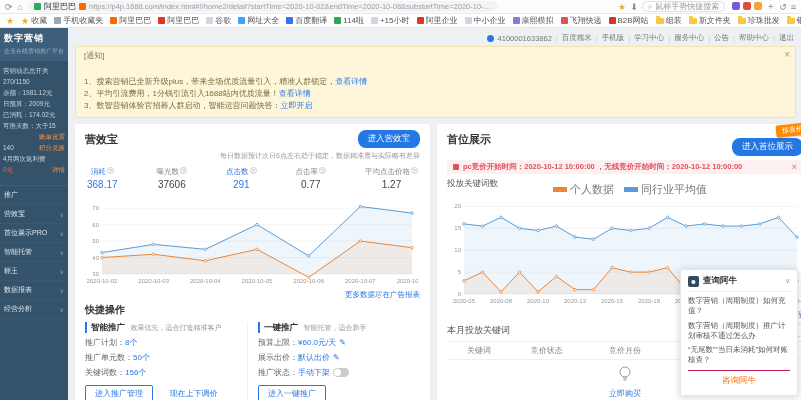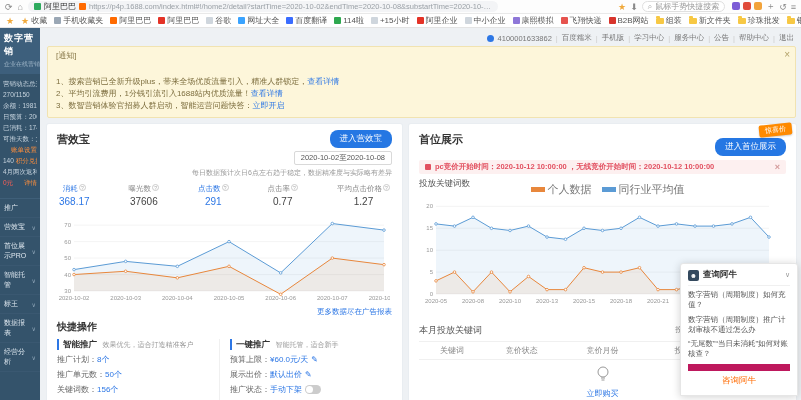--- a/index.html
+++ b/index.html
@@ -21,21 +21,21 @@
 
   .bookmarks{height:14px;display:flex;align-items:center;gap:7px;padding:0 6px;border-bottom:1px solid #e4e4e4;background:#fff;font-size:8px;color:#555;overflow:hidden;white-space:nowrap;}
   .bm{display:inline-flex;align-items:center;gap:2px;flex-shrink:0;}
   .bm-ico{width:7px;height:7px;border-radius:1px;background:#ccc;display:inline-block;}
   .bm-folder{width:8px;height:6px;border-radius:1px;background:#f7c844;display:inline-block;position:relative;}
   .bm-folder::before{content:"";position:absolute;top:-2px;left:0;width:4px;height:2px;background:#f7c844;border-radius:1px 1px 0 0;}
   .bm-star{color:#f0a93c;font-size:9px;}
 
   
   .page{height:372px;display:flex;background:#eef1f4;}
-  .sidebar{width:40px;flex-shrink:0;background:#34536b;color:#c6d3de;overflow:hidden;}
+  .sidebar{width:68px;flex-shrink:0;background:#34536b;color:#c6d3de;overflow:hidden;}
   .side-header{background:#3d5f7c;padding:4px 4px 5px;}
   .side-title{color:#fff;font-size:9px;font-weight:bold;letter-spacing:1px;}
   .side-sub{color:#9db4c6;font-size:6px;margin-top:2px;white-space:nowrap;}
   .side-rows{padding:4px 3px 0;}
   .side-row{display:flex;justify-content:space-between;align-items:center;font-size:6.5px;line-height:11px;white-space:nowrap;overflow:hidden;}
   .side-link{color:#ff8f3c;flex-shrink:0;margin-left:2px;}
   .side-red{color:#ff6056;}
   .side-menu{margin-top:10px;border-top:1px solid #3f5f79;}
   .side-menu-item{display:flex;justify-content:space-between;align-items:center;padding:4px 4px;font-size:7px;color:#dde6ee;border-bottom:1px solid #3a5871;}
   .side-chevron{color:#8fa6b8;font-size:6px;}
@@ -101,21 +101,21 @@
   .kh{text-align:center;}
   .empty{text-align:center;padding:5px 0 4px;}
   .empty-link{color:#2d77e5;font-size:8px;display:block;margin-top:1px;}
 
   
   .chat{position:absolute;right:3px;bottom:4px;width:118px;background:#fff;border:1px solid #e6e6e6;border-radius:3px 3px 0 0;box-shadow:0 1px 8px rgba(0,0,0,.18);padding:5px 7px 8px;z-index:9;}
   .chat-head{display:flex;align-items:center;gap:4px;font-size:8.5px;font-weight:bold;color:#333;border-bottom:1px solid #f0f0f0;padding-bottom:4px;}
   .chat-avatar{width:11px;height:11px;border-radius:2px;background:#34495e;color:#fff;font-size:7px;line-height:11px;text-align:center;flex-shrink:0;}
   .chat-chevron{margin-left:auto;color:#999;font-weight:normal;font-size:7px;}
   .chat-q{font-size:7.5px;color:#555;line-height:1.35;margin-top:4px;}
-  .chat-foot{border-top:7px solid #be185d;margin-top:5px;padding-top:4px;text-align:center;color:#ff6a00;font-size:8.5px;}
+  .chat-foot{border-top:1px solid #be185d;margin-top:5px;padding-top:4px;text-align:center;color:#ff6a00;font-size:8.5px;}
 
   svg text{font-family:"Liberation Sans","DejaVu Sans",sans-serif;}
 </style>
 </head>
 <body>
 
 <div class="browser">
 
   <div class="addr-bar">
     <span class="nav-ic">⟳</span>
@@ -323,21 +323,20 @@
         <span class="notice-close">×</span>
       </div>
 
       <div class="panels">
 
         <div class="panel panel-left">
           <div class="panel-head">
             <span class="panel-title">营效宝</span>
             <div class="head-right">
               <button class="btn-primary">进入营效宝</button>
-              <span class="date-box">2020-10-02至2020-10-08</span>
               <span class="panel-note">每日数据预计次日6点左右趋于稳定，数据精准度与实际略有差异</span>
             </div>
           </div>
           <div class="stats-row" id="left-stats">
               <div class="stat">
                 <div class="stat-label blue">消耗<span class="info-i">?</span></div>
                 <div class="stat-value blue">368.17</div>
               </div>
               <div class="stat">
                 <div class="stat-label">曝光数<span class="info-i">?</span></div>

